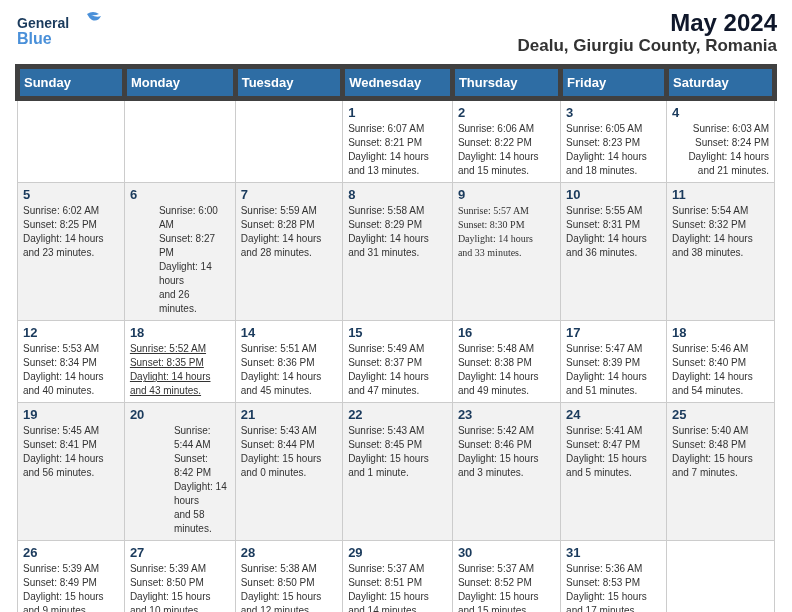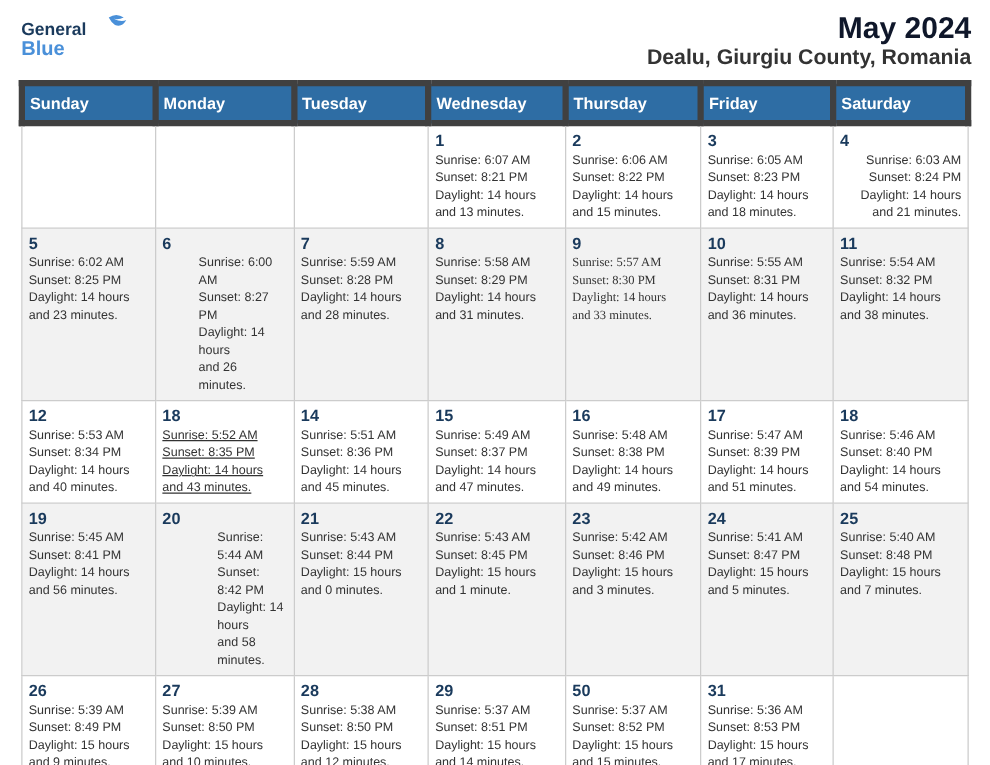--- a/index.html
+++ b/index.html
@@ -329,21 +329,21 @@
 and 12 minutes.</div>
           </td>
           <td>
             <span class="day-num">29</span>
             <div class="day-info" style="white-space: pre-line;">Sunrise: 5:37 AM
 Sunset: 8:51 PM
 Daylight: 15 hours
 and 14 minutes.</div>
           </td>
           <td>
-            <span class="day-num">50</span>
+            <span class="day-num">30</span>
             <div class="day-info" style="white-space: pre-line;">Sunrise: 5:37 AM
 Sunset: 8:52 PM
 Daylight: 15 hours
 and 15 minutes.</div>
           </td>
           <td>
             <span class="day-num">31</span>
             <div class="day-info" style="white-space: pre-line;">Sunrise: 5:36 AM
 Sunset: 8:53 PM
 Daylight: 15 hours

